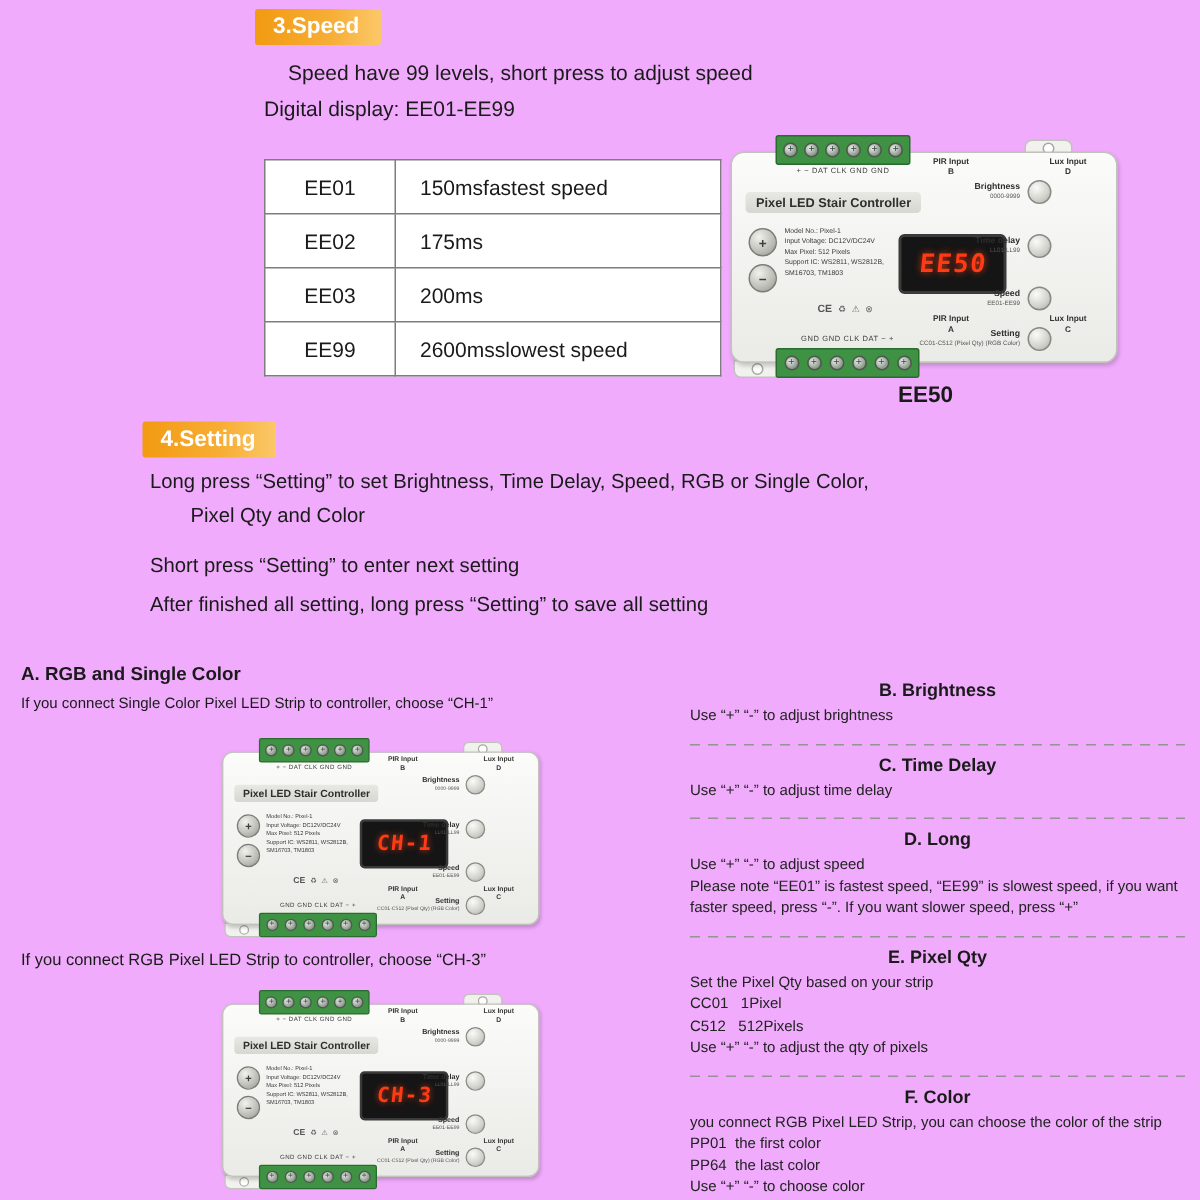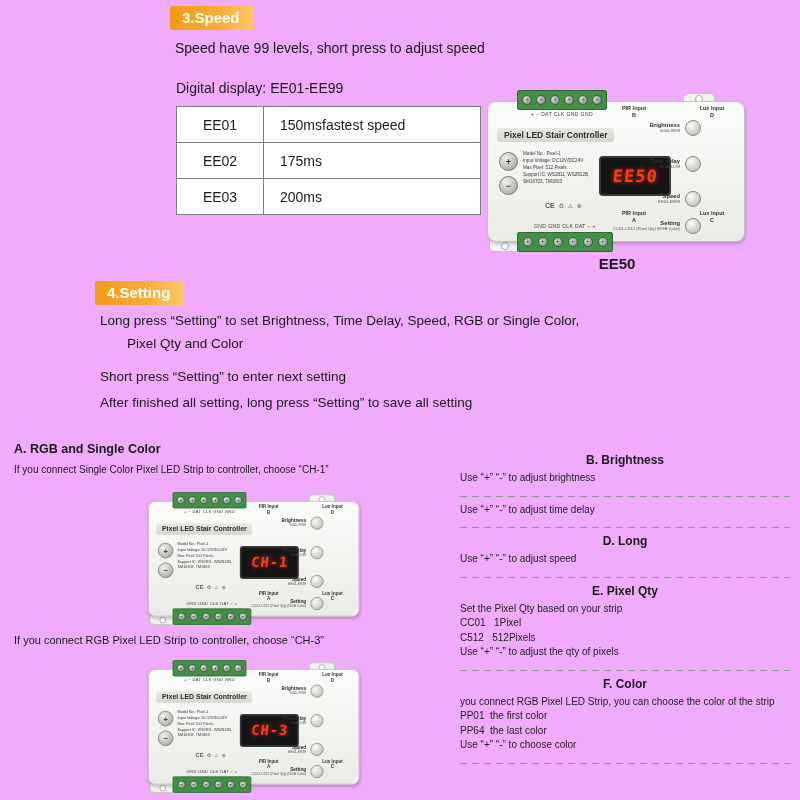--- a/index.html
+++ b/index.html
@@ -12,22 +12,22 @@
   
   .badge {
     position:absolute; color:#fff; font-weight:bold; font-size:15px;
     padding:3px 14px 4px 12px; border-radius:2px;
     background:linear-gradient(90deg,#f29a12,#f7ae35 60%,#fbc868);
   }
   .badge-speed { left:170px; top:6px; }
   .badge-setting { left:95px; top:281px; }
 
   
-  .speed-intro { left:175px; top:40px; font-size:14px; }
-  .display-line { left:176px; top:80px; font-size:14px; }
+  .speed-intro { left:192px; top:40px; font-size:14px; }
+  .display-line { left:176px; top:64px; font-size:14px; }
 
   .speed-table { position:absolute; left:176px; top:106px; border-collapse:collapse; background:#fff; }
   .speed-table td { border:1px solid #7d7d7d; font-size:14px; height:35px; padding:0; }
   .speed-table td.code { width:86px; text-align:center; }
   .speed-table td.val { width:200px; padding-left:16px; }
   .speed-table .note { }
 
   .device-caption { left:487px; top:255px; width:260px; text-align:center; font-weight:bold; font-size:15px; }
 
   
@@ -133,20 +133,24 @@
       <td class="val"><span>150ms</span><span class="note">fastest speed</span></td>
     </tr>
     <tr>
       <td class="code">EE02</td>
       <td class="val"><span>175ms</span><span class="note"></span></td>
     </tr>
     <tr>
       <td class="code">EE03</td>
       <td class="val"><span>200ms</span><span class="note"></span></td>
     </tr>
+    <tr>
+      <td class="code">EE99</td>
+      <td class="val"><span>2600ms</span><span class="note">slowest speed</span></td>
+    </tr>
   </tbody>
     </table>
 
   <div class="device-slot slot-large">
   <div class="device">
     <div class="dev-ear ear-tr">
           <span class="ear-hole"></span>
         </div>
     <div class="dev-ear ear-bl">
           <span class="ear-hole"></span>
@@ -458,26 +462,28 @@
   </div>
 </div>
 
   <div class="right-col">
     <div class="rc-item">
       <div class="rc-h">B. Brightness</div>
       <div class="rc-line">Use “+” “-” to adjust brightness</div>
       <div class="rc-div"></div>
     </div>
     <div class="rc-item">
+      <div class="rc-h">C. Time Delay</div>
       <div class="rc-line">Use “+” “-” to adjust time delay</div>
       <div class="rc-div"></div>
     </div>
     <div class="rc-item">
       <div class="rc-h">D. Long</div>
       <div class="rc-line">Use “+” “-” to adjust speed</div>
+      <div class="rc-line">Please note “EE01” is fastest speed, “EE99” is slowest speed, if you want faster speed, press “-”. If you want slower speed, press “+”</div>
       <div class="rc-div"></div>
     </div>
     <div class="rc-item">
       <div class="rc-h">E. Pixel Qty</div>
       <div class="rc-line">Set the Pixel Qty based on your strip</div>
       <div class="rc-line">CC01   1Pixel</div>
       <div class="rc-line">C512   512Pixels</div>
       <div class="rc-line">Use “+” “-” to adjust the qty of pixels</div>
       <div class="rc-div"></div>
     </div>

